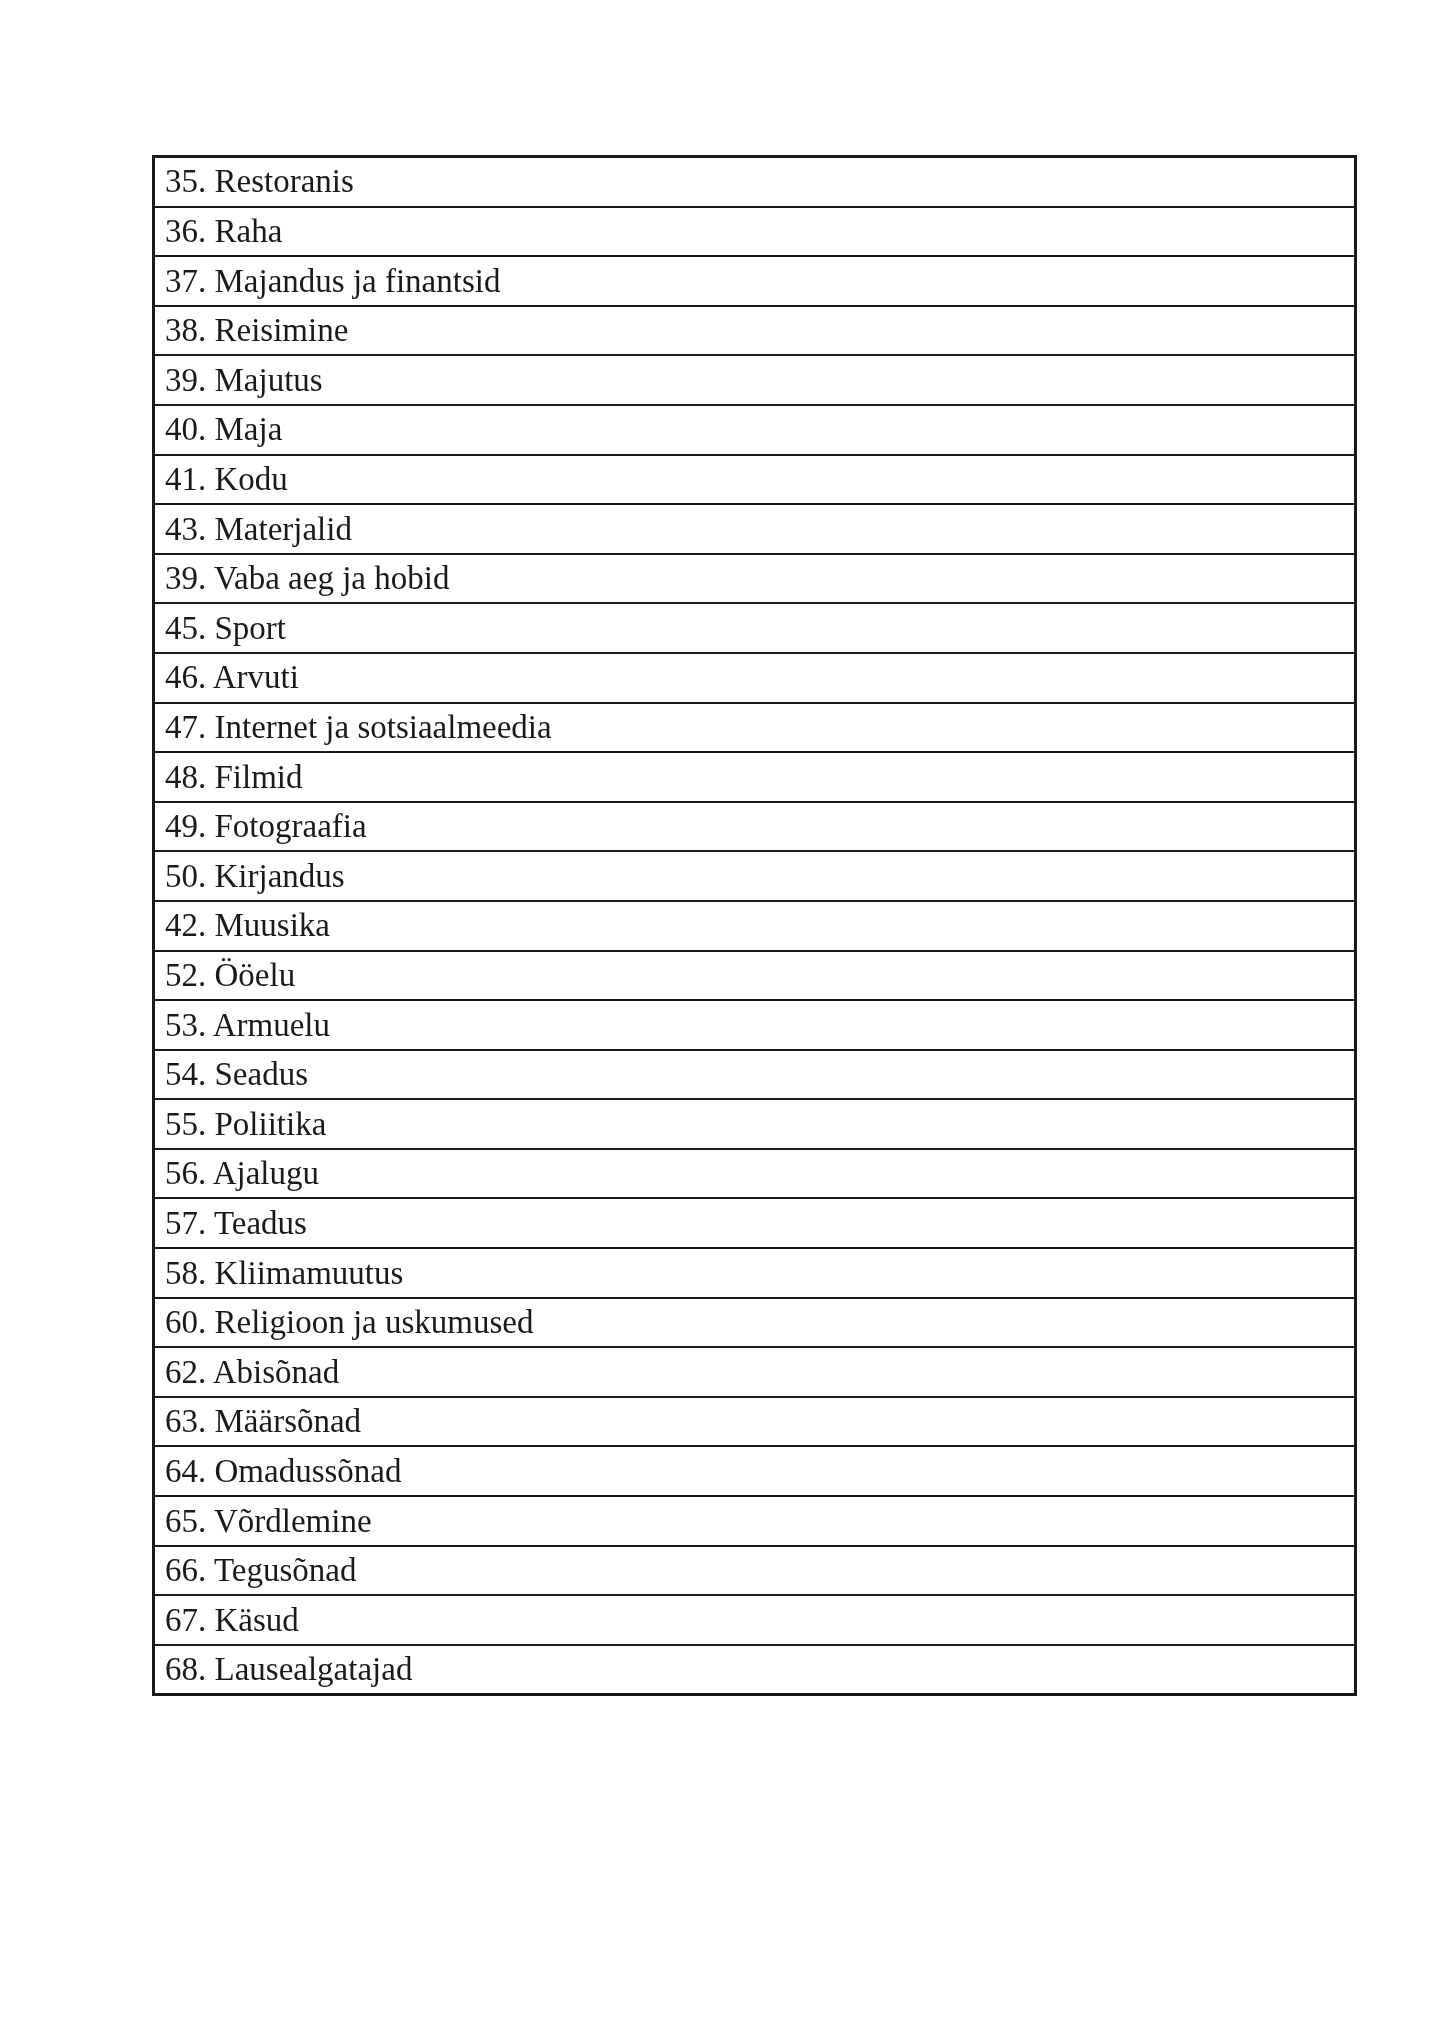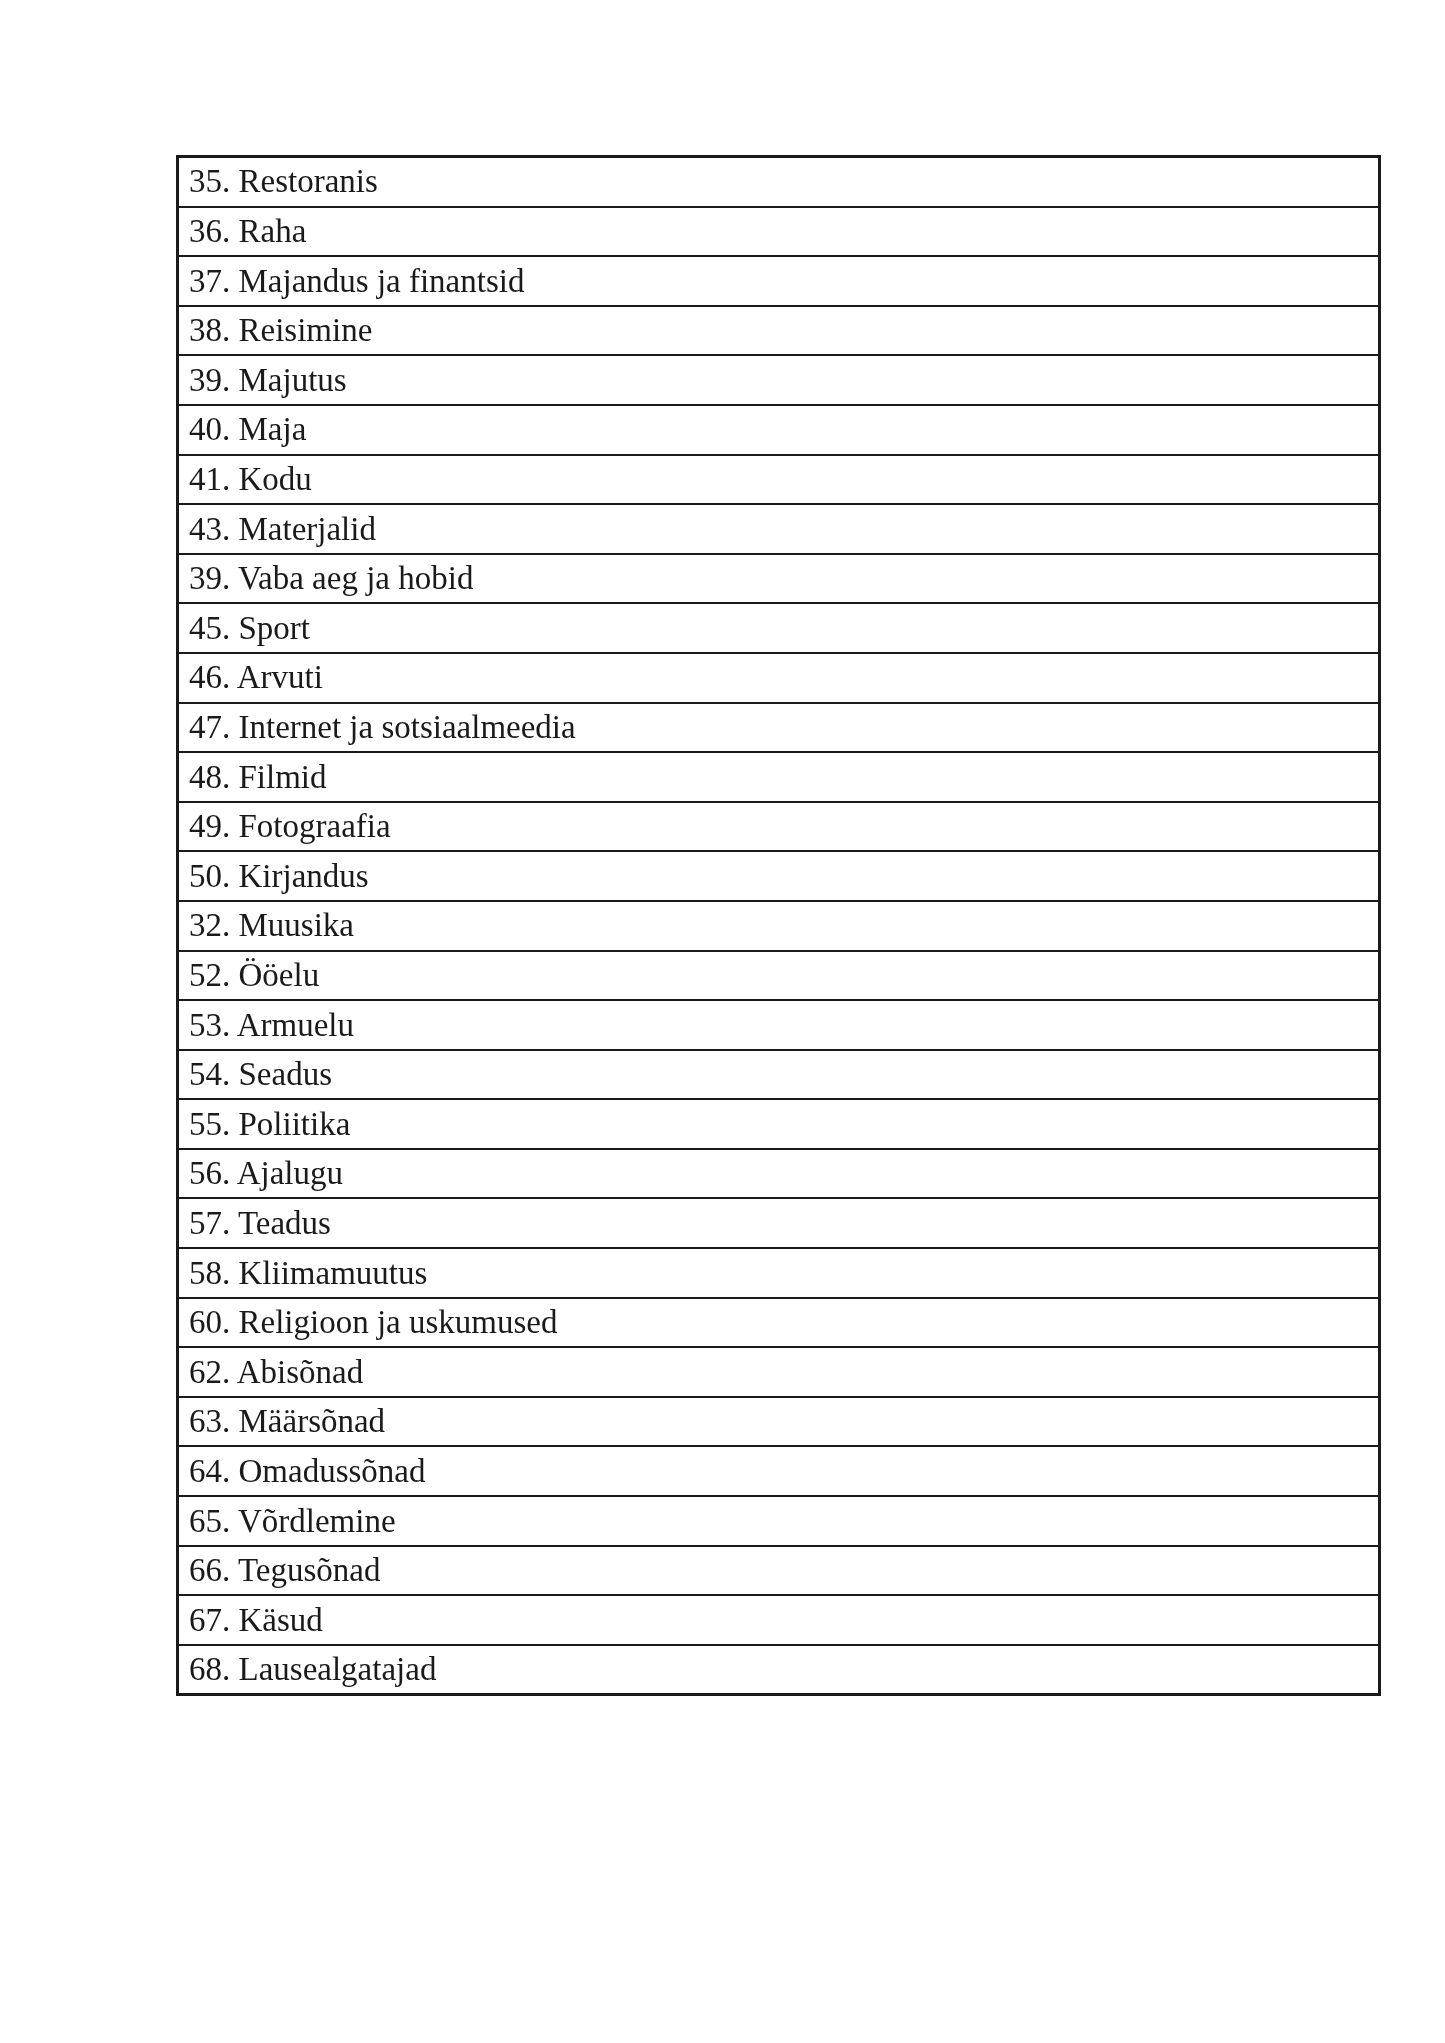--- a/index.html
+++ b/index.html
@@ -22,21 +22,20 @@
     height: 2043px;
     background: #ffffff;
   }
   table.toc-table {
     position: absolute;
     left: 152px;
     top: 155px;
     width: 1205px;
     border-collapse: collapse;
     table-layout: fixed;
-    margin-left: 24px;
   }
   table.toc-table {
     border: 3px solid #1a1a1a;
   }
   td.toc-cell {
     border: 2px solid #1a1a1a;
     height: 47.6px;
     padding: 0 0 0 10px;
     font-size: 33px;
     line-height: 1.05;
@@ -107,21 +106,21 @@
 
   <tr>
     <td class="toc-cell">49. Fotograafia</td>
   </tr>
 
   <tr>
     <td class="toc-cell">50. Kirjandus</td>
   </tr>
 
   <tr>
-    <td class="toc-cell">32. Muusika</td>
+    <td class="toc-cell">42. Muusika</td>
   </tr>
 
   <tr>
     <td class="toc-cell">52. Ööelu</td>
   </tr>
 
   <tr>
     <td class="toc-cell">53. Armuelu</td>
   </tr>
 

